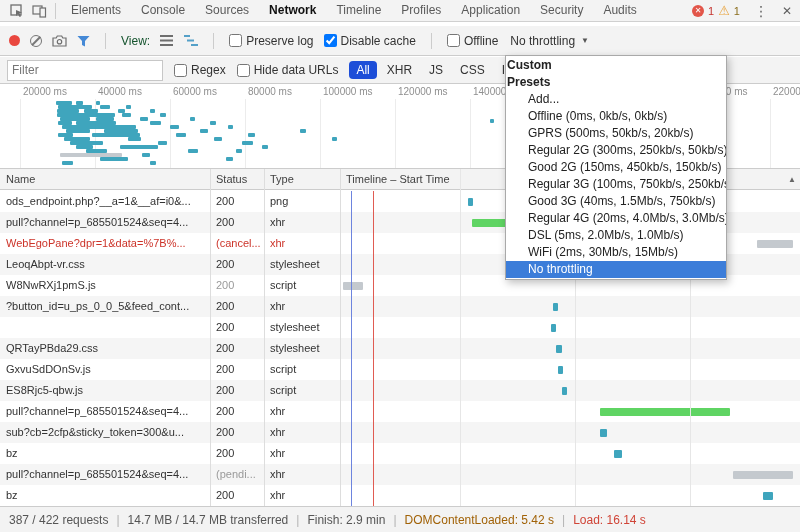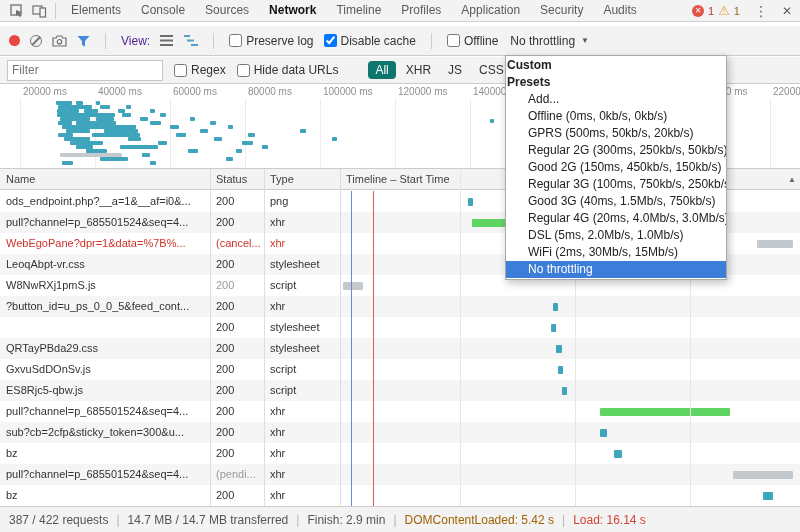--- a/index.html
+++ b/index.html
@@ -24,34 +24,34 @@
   .menu-ico{color:#5f5f5f;font-size:14px;margin-left:10px;}
   .close-ico{color:#5f5f5f;font-size:12px;margin-left:10px;margin-right:2px;}
 
   
   .toolbar{position:absolute;top:26px;left:0;right:0;height:30px;background:#f3f3f3;
     border-bottom:1px solid #ccc;display:flex;align-items:center;padding:0 9px;gap:10px;box-sizing:border-box;}
   .rec{width:11px;height:11px;border-radius:50%;background:#e9473f;flex:none;}
   .clear{width:10px;height:10px;border-radius:50%;border:1.5px solid #777;position:relative;flex:none;}
   .clear::after{content:"";position:absolute;left:-1px;top:4px;width:12px;height:1.5px;background:#777;transform:rotate(-45deg);}
   .tbi{display:flex;align-items:center;}
-  .vlabel{color:#4c1d95;}
+  .vlabel{color:#14532d;}
   .chk{display:flex;align-items:center;gap:4px;white-space:nowrap;}
   .chk input{width:13px;height:13px;margin:0;}
   .throttle{display:flex;align-items:center;gap:6px;white-space:nowrap;margin-left:2px;}
   .ddarrow{font-size:8px;color:#555;}
 
   
   .filterbar{position:absolute;top:57px;left:0;right:0;height:27px;background:#f3f3f3;
     border-bottom:1px solid #ccc;display:flex;align-items:center;padding:0 7px;gap:11px;box-sizing:border-box;}
   .filter-input{width:146px;height:17px;border:1px solid #c7c7c7;font-family:"Liberation Sans",sans-serif;
     font-size:12px;padding:1px 4px;color:#333;background:#fff;box-sizing:content-box;}
   .pills{display:flex;align-items:center;gap:3px;}
   .pill{padding:2px 7px;border-radius:4px;color:#333;white-space:nowrap;}
-  .pill.sel{background:#0f766e;color:#fff;margin-left:19px;}
+  .pill.sel{background:#1d4ed8;color:#fff;}
 
   
   .overview{position:absolute;top:85px;left:0;right:0;height:83px;background:#fff;
     border-bottom:1px solid #ccc;overflow:hidden;}
   .tickline{position:absolute;top:14px;bottom:0;width:1px;background:#ececec;}
   .ticklabel{position:absolute;top:1px;font-size:10px;color:#8f8f8f;white-space:nowrap;}
   .obar{position:absolute;height:4px;border-radius:1px;}
   .c-teal{background:#3fa5bd;}
   .c-green{background:#5fd463;}
   .c-gray{background:#c4c9ce;}

